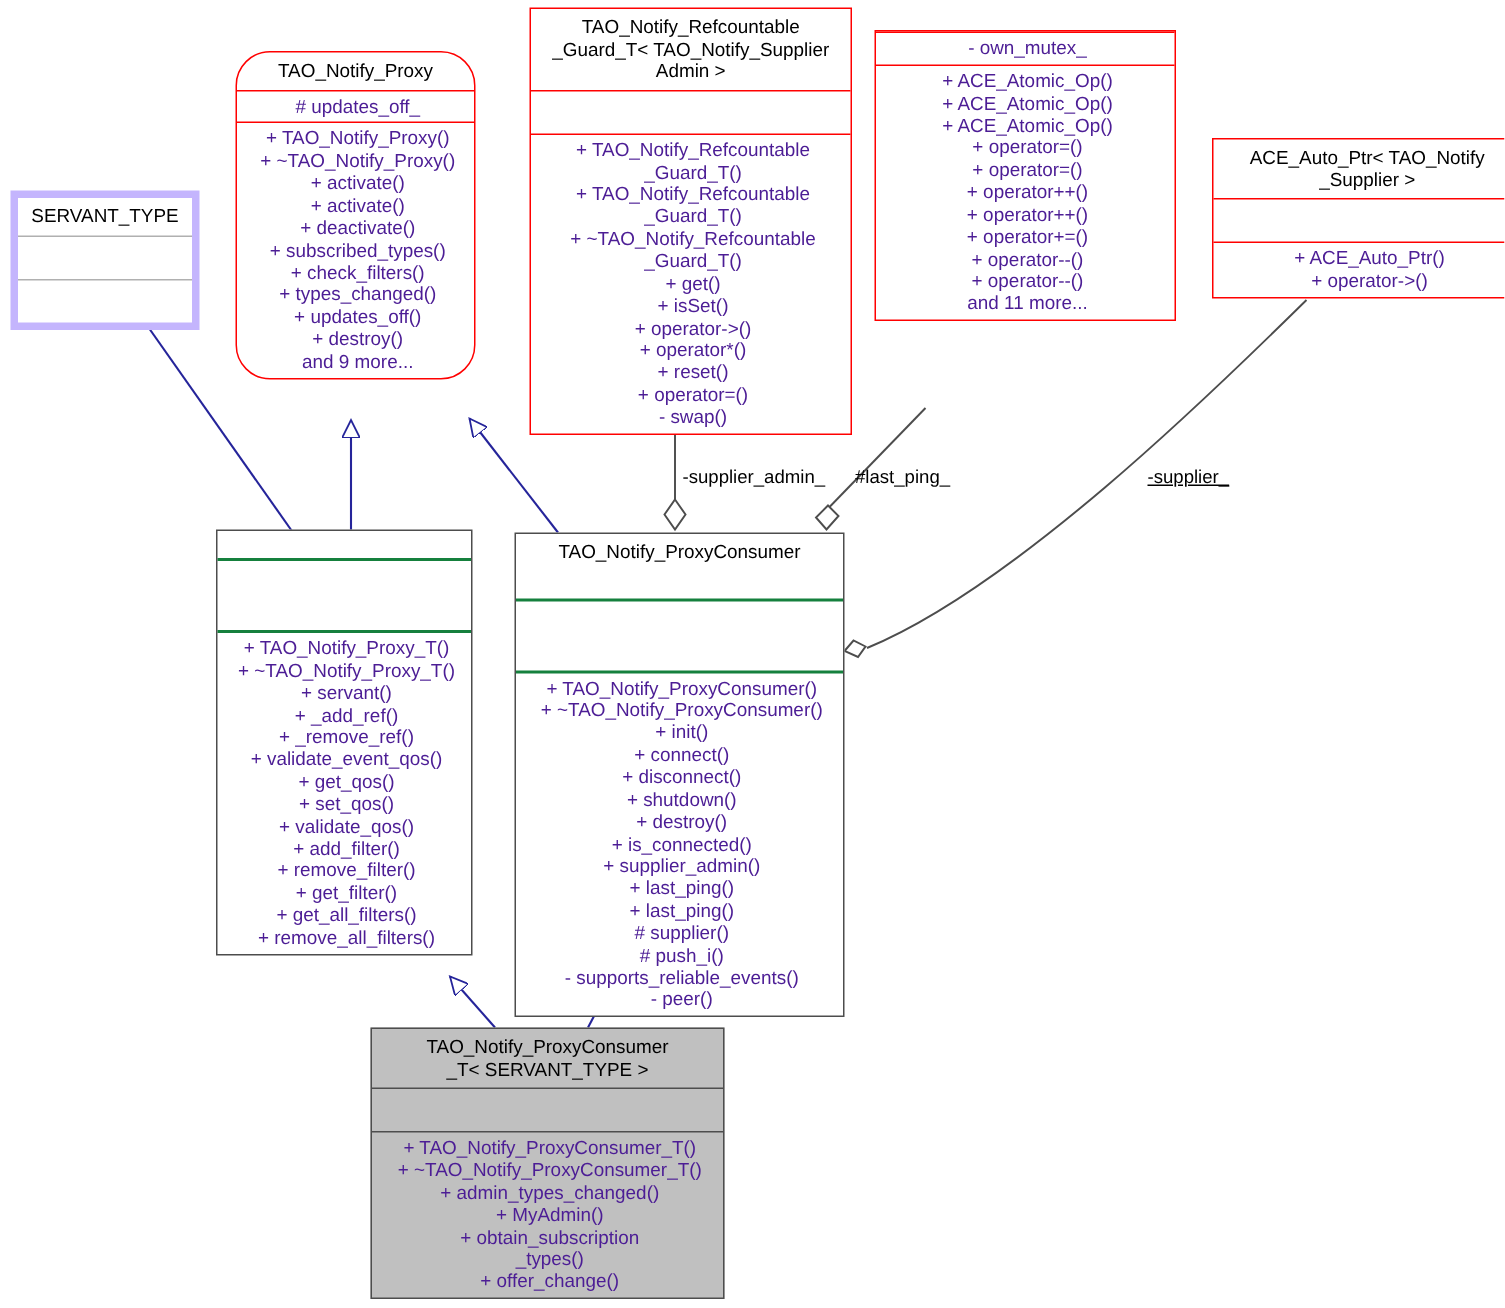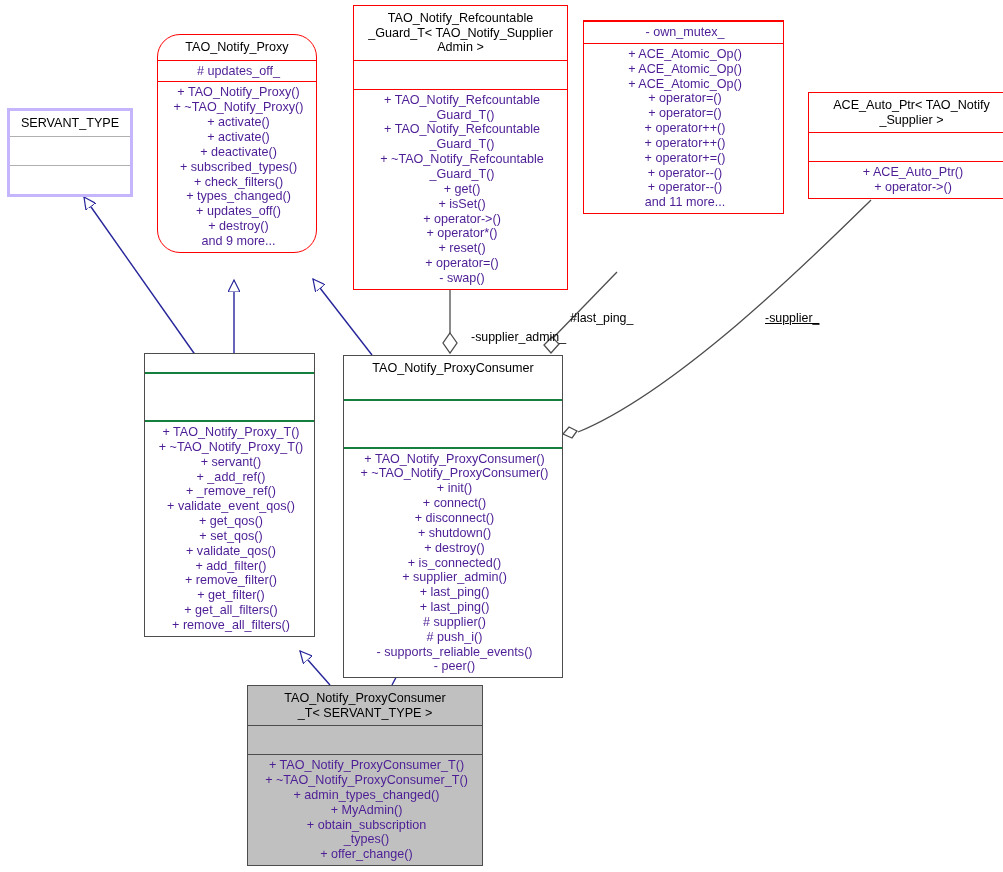--- a/index.html
+++ b/index.html
@@ -34,21 +34,22 @@
   .node.gray {
     background: #c0c0c0;
     border: 1px solid #4d4d4d;
   }
   .node.plain {
     background: #ffffff;
     border: 1px solid #4d4d4d;
   }
   .node.lightgray {
     background: #ffffff;
-    border: 3px solid #c4b5fd;
+    border: 5px solid #c4b5fd;
+    margin-top: 19px;
   }
   .band-title {
     text-align: center;
     font-size: 12.6px;
     line-height: 14.6px;
     color: #000000;
     padding: 5px 4px 5px 4px;
     white-space: pre-line;
   }
   .band-sep {
@@ -217,17 +218,17 @@
     <div class="band-sep band-attrs band-empty"></div>
     <div class="band-sep band-ops">+ TAO_Notify_ProxyConsumer_T()
 + ~TAO_Notify_ProxyConsumer_T()
 + admin_types_changed()
 + MyAdmin()
 + obtain_subscription
 _types()
 + offer_change()</div>
   </div>
 
-  <div class="edge-label" style="left:471px; top:311px;margin-top:19px;">-supplier_admin_</div>
+  <div class="edge-label" style="left:455px; top:311px;">-supplier_admin_</div>
   <div class="edge-label" style="left:570px; top:311px;">#last_ping_</div>
   <div class="edge-label" style="left:765px; top:311px;text-decoration:underline;">-supplier_</div>
 
 </div>
 
 </body></html>

